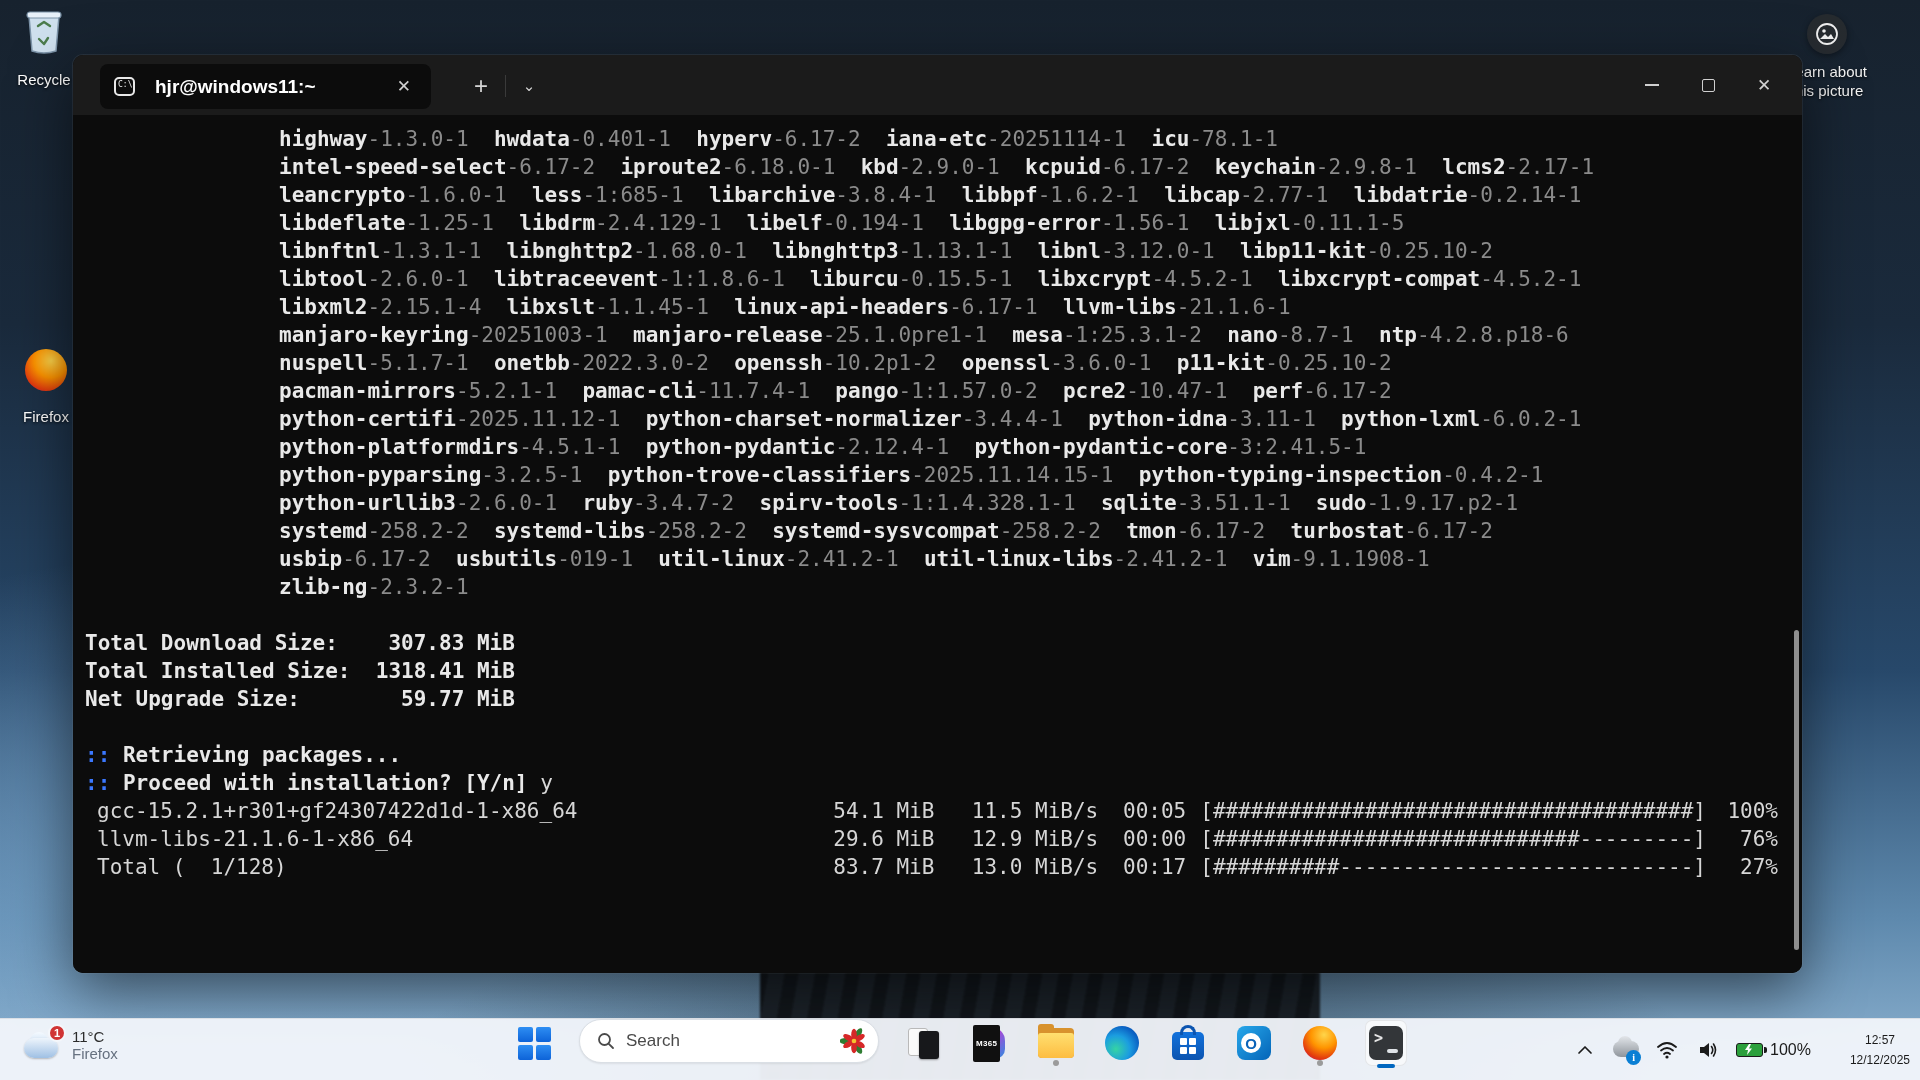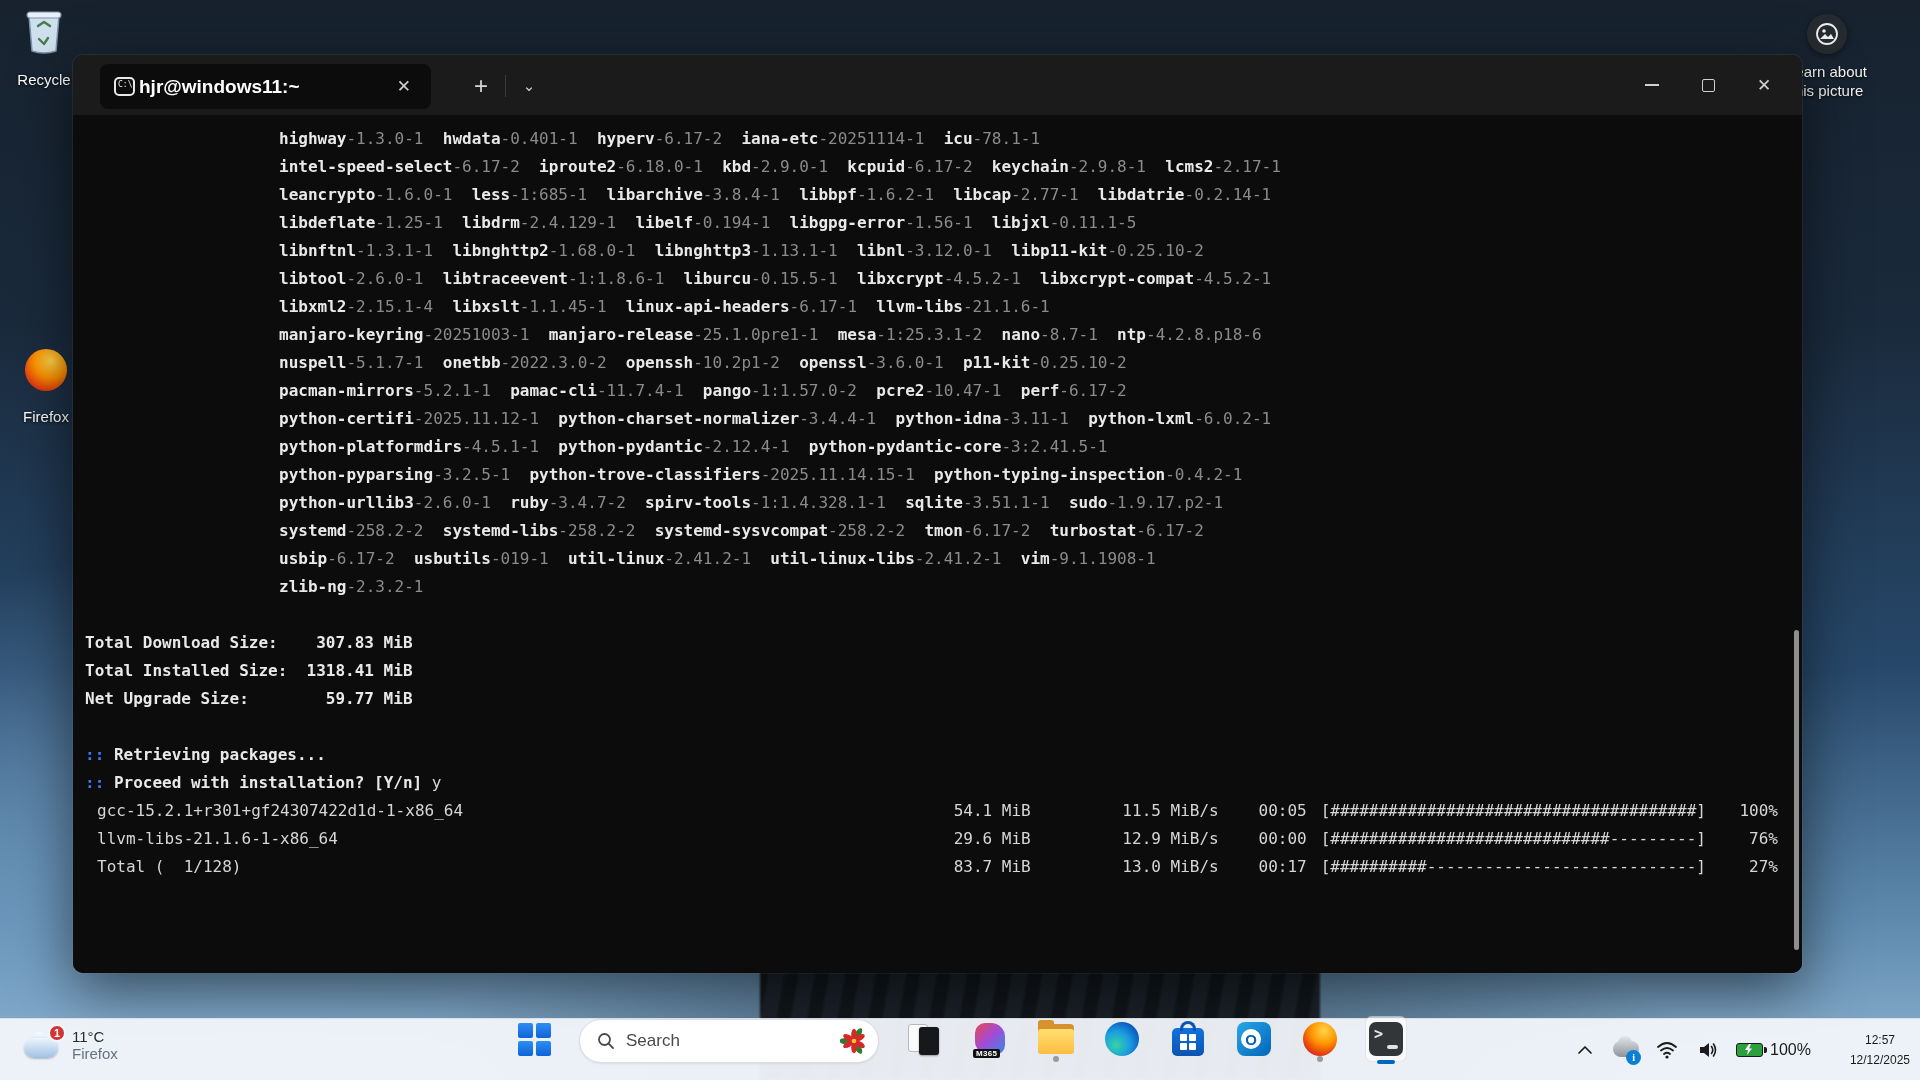--- a/index.html
+++ b/index.html
@@ -38,36 +38,36 @@
   
   .term-win { position:absolute; left:73px; top:55px; width:1729px; height:918px; z-index:5;
     background:#0c0c0c; border-radius:10px; overflow:hidden;
     box-shadow:0 18px 60px rgba(0,0,0,.55), 0 0 0 1px rgba(255,255,255,.08); }
   .titlebar { position:relative; height:60px; background:#1b1b1b; }
   .tab { position:absolute; left:27px; top:9px; width:331px; height:45px; background:#0c0c0c;
     border-radius:8px; display:flex; align-items:center; padding:0 14px; }
   .tab-ico { width:21px; height:19px; border:2px solid #e8e8e8; border-radius:5px;
     display:flex; align-items:flex-start; justify-content:flex-start; padding:1px 2px;
     color:#e8e8e8; font-size:8px; font-family:"DejaVu Sans Mono", monospace; }
-  .tab-title { margin-left:4px; color:#ffffff; font-size:19px; font-weight:bold; flex:1; white-space:nowrap; }
+  .tab-title { margin-left:20px; color:#ffffff; font-size:19px; font-weight:bold; flex:1; white-space:nowrap; }
   .tab-close { color:#cfcfcf; font-size:17px; padding:2px 6px; border-radius:4px; }
   .tabbar-btn { position:absolute; top:14px; color:#d6d6d6; font-size:24px; width:36px; height:34px;
     display:flex; align-items:center; justify-content:center; border-radius:6px; }
   .btn-newtab { left:390px; }
   .btn-tabmenu { left:438px; font-size:15px; }
   .tabbar-sep { position:absolute; left:432px; top:20px; width:1px; height:22px; background:#3a3a3a; }
   .caption { position:absolute; right:10px; top:0; height:60px; display:flex; }
   .cap-btn { width:56px; height:60px; display:flex; align-items:center; justify-content:center; }
   .glyph-min { width:14px; height:2px; background:#d0d0d0; }
   .glyph-max { width:13px; height:13px; border:1.5px solid #d0d0d0; border-radius:2px; }
   .glyph-close { color:#d0d0d0; font-size:17px; }
 
   
   .term-content { position:absolute; top:60px; left:0; right:0; bottom:0; background:#0c0c0c;
-    padding:10px 24px 0 12px; font-family:"DejaVu Sans Mono", monospace; font-size:16px;
+    padding:10px 24px 0 12px; font-family:"DejaVu Sans Mono", monospace; font-size:21px;
     line-height:28px; color:#d9d9d9; }
   .pkg-wrap { padding-left:194px; }
   .pkg-line { white-space:pre; }
   .pn { color:#e9e9e9; font-weight:bold; }
   .pv { color:#8b8b8b; }
   .sp { height:28px; }
   .term-line { white-space:pre; }
   .bold { font-weight:bold; color:#e9e9e9; }
   .blue { color:#3b78ff; font-weight:bold; }
   .dl-rows { padding-left:12px; }
@@ -91,42 +91,42 @@
     background:linear-gradient(180deg,#eef5fc,#9fc0e4); box-shadow:0 1px 2px rgba(0,0,0,.25); }
   .wc2 { position:absolute; left:8px; top:2px; width:18px; height:18px; border-radius:50%;
     background:linear-gradient(180deg,#f5faff,#b9d4ee); }
   .wbadge { position:absolute; right:-4px; top:-6px; width:18px; height:18px; border-radius:50%;
     background:#d03434; border:2px solid #f4f7fb; color:#fff; font-size:11px; font-weight:bold;
     display:flex; align-items:center; justify-content:center; }
   .wtemp { font-size:15px; color:#2b2b2b; }
   .wcond { font-size:15px; color:#667180; }
 
   .tb-center { position:absolute; left:50%; top:0; height:44px; transform:translateX(-50%);
-    display:flex; align-items:flex-end; gap:24px; }
+    display:flex; align-items:flex-start; gap:24px; }
   .tb-item { position:relative; width:42px; height:48px; display:flex; align-items:center;
     justify-content:center; border-radius:6px; }
   .run-dot { position:absolute; bottom:1px; left:50%; transform:translateX(-50%);
     width:6px; height:6px; border-radius:3px; background:#9b9b9b; }
   .start-grid { width:33px; height:33px; display:grid; grid-template-columns:15px 15px;
     grid-template-rows:15px 15px; gap:3px; }
   .start-grid div { background:linear-gradient(180deg,#2e8ef3,#0d63d8); border-radius:2px; }
   .search-pill { display:flex; align-items:center; gap:10px; width:300px; height:44px;
     background:#ffffff; border:1px solid #dadfe5; border-radius:22px; padding:0 10px 0 16px;
     box-shadow:0 1px 2px rgba(0,0,0,.08); }
   .search-label { flex:1; font-size:17px; color:#4a4a4a; }
   .rects-ico { position:relative; width:34px; height:34px; }
   .rect-w { position:absolute; left:1px; top:2px; width:20px; height:28px; background:#fafafa;
     border:1px solid #b9b9b9; border-radius:3px; }
   .rect-b { position:absolute; left:12px; top:5px; width:20px; height:28px; background:#17181b;
     border-radius:3px; box-shadow:0 1px 2px rgba(0,0,0,.35); }
   .m365-ico { position:relative; width:34px; height:34px; }
   .m365-blob { width:30px; height:32px; margin:1px auto 0; border-radius:10px 14px 10px 14px;
     background:linear-gradient(135deg,#e8484f 0%, #a24bd8 48%, #2e8de0 100%); }
   .m365-badge { position:absolute; left:0px; bottom:-2px; background:#101010; color:#fff;
-    font-size:8px; font-weight:bold; padding:0 3px; border-radius:2px; letter-spacing:.3px; }
+    font-size:8px; font-weight:bold; padding:14px 3px; border-radius:2px; letter-spacing:.3px; }
   .folder-ico { position:relative; width:36px; height:30px; }
   .folder-back { position:absolute; inset:0; background:#d8922d; border-radius:4px; }
   .folder-tab { position:absolute; left:0; top:-4px; width:16px; height:10px; background:#d8922d;
     border-radius:3px 3px 0 0; }
   .folder-front { position:absolute; left:0; top:5px; width:36px; height:25px;
     background:linear-gradient(180deg,#ffdf70,#fdbd41); border-radius:3px 3px 4px 4px; }
   .edge-ico { width:34px; height:34px; border-radius:50%;
     background:radial-gradient(circle at 32% 68%, #35d4a4 0%, #1b9de0 42%, #0b62c4 72%, #0a47a0 100%); }
   .store-ico { position:relative; width:32px; height:28px; margin-top:6px;
     background:linear-gradient(180deg,#1272dc,#0b54b0); border-radius:5px; }

